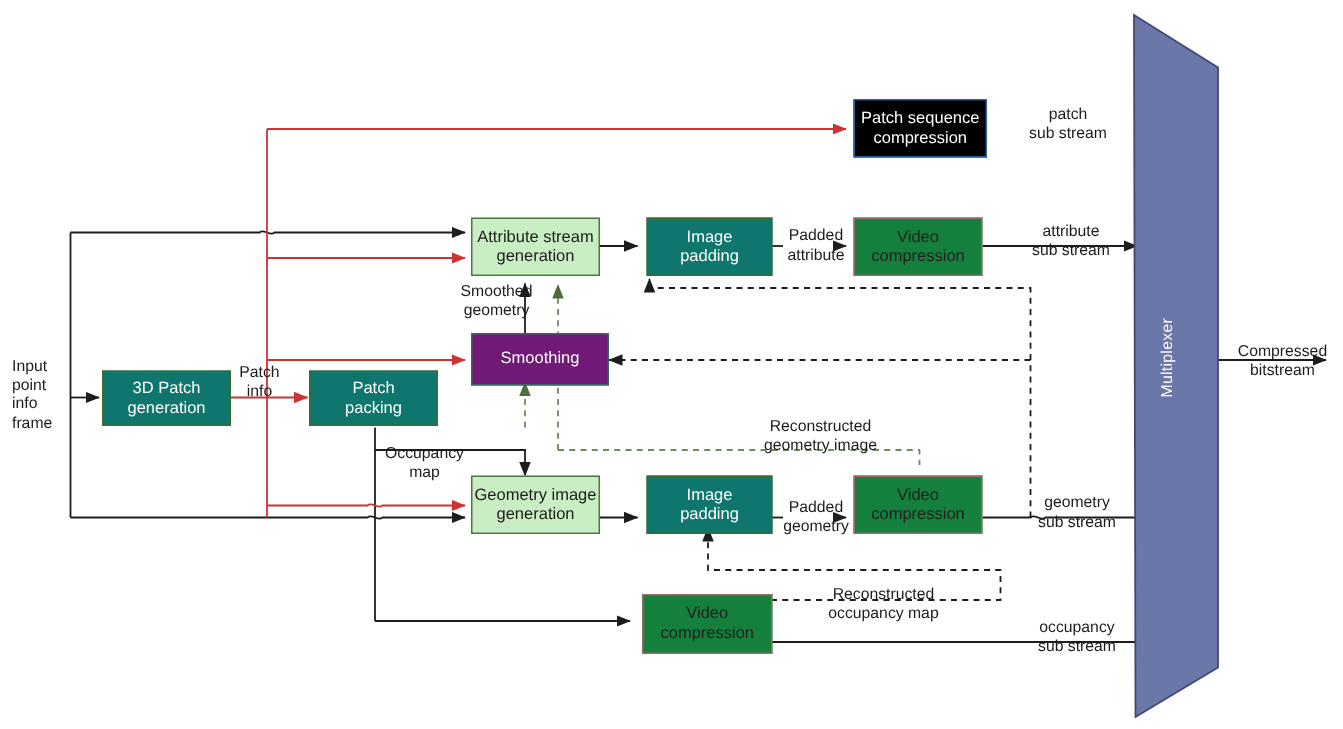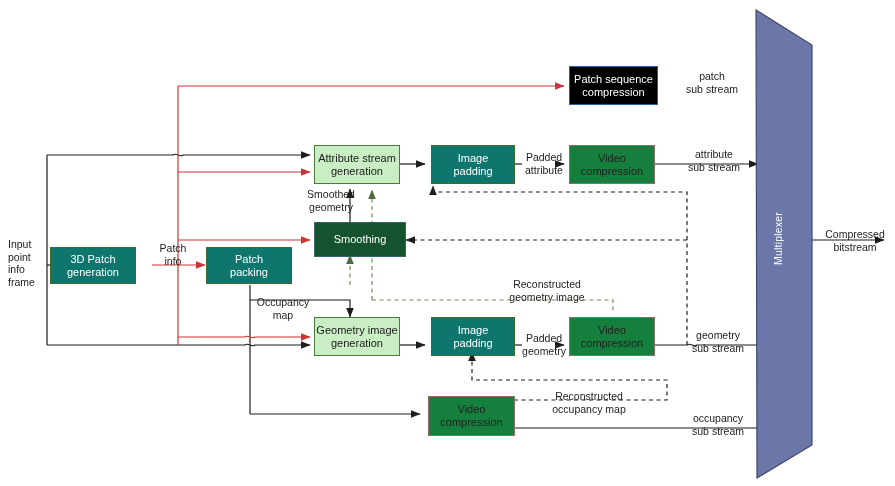--- a/index.html
+++ b/index.html
@@ -38,21 +38,21 @@
     background: #0f766e;
     border-color: #3f6b2a;
     color: #ffffff;
   }
   .n-light-green {
     background: #c9eec4;
     border-color: #4a7a3c;
     color: #20201f;
   }
   .n-teal {
-    background: #14532d;
+    background: #701a75;
     border-color: #34666b;
     color: #ffffff;
   }
   .n-pink {
     background: #15803d;
     border-color: #9a6a6a;
     color: #20201f;
   }
   .n-blue {
     background: #000000;
@@ -160,21 +160,21 @@
 
       <path d="M372,300 L372,190" marker-end="url(#ah-dashgreen)"></path>
       <path d="M372,300 L613,300 L613,310"></path>
       <path d="M350,262 L350,255" marker-end="url(#ah-dashgreen)"></path>
       <path d="M350,285 L350,262"></path>
     </g>
 
     <polygon points="756,10 812,45 812,445 757,478" fill="#6b77a8" stroke="#404a70" stroke-width="1.2"></polygon>
   </svg>
 
-  <div class="node n-dark-green" style="left:50px;  top:247px; width:86px; height:37px;">3D Patch
+  <div class="node n-dark-green" style="left:68px;  top:247px; width:86px; height:37px;">3D Patch
 generation</div>
 
   <div class="node n-dark-green" style="left:206px; top:247px; width:86px; height:37px;">Patch
 packing</div>
 
   <div class="node n-light-green" style="left:314px; top:145px; width:86px; height:39px;">Attribute stream
 generation</div>
 
   <div class="node n-light-green" style="left:314px; top:317px; width:86px; height:39px;">Geometry image
 generation</div>

